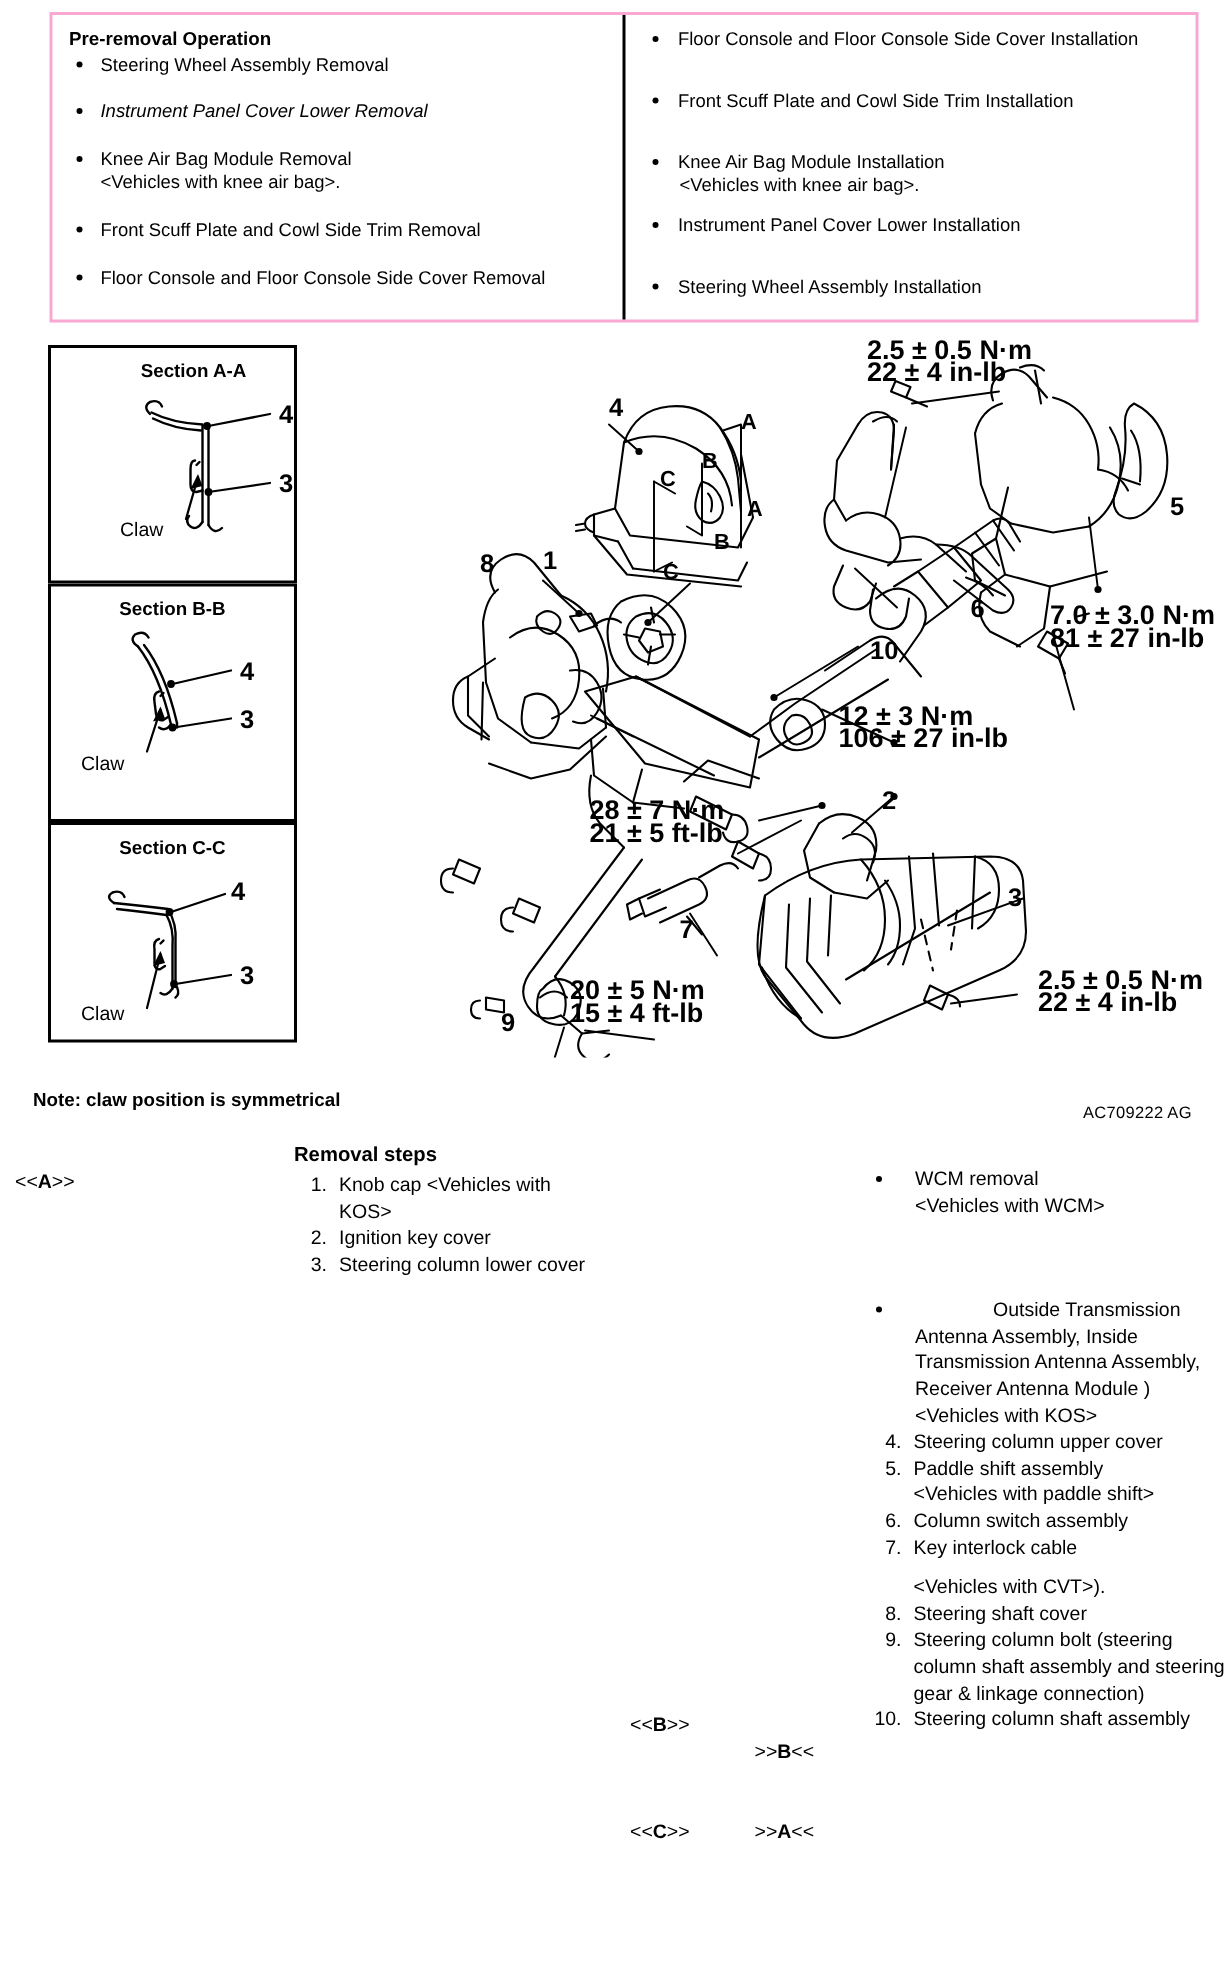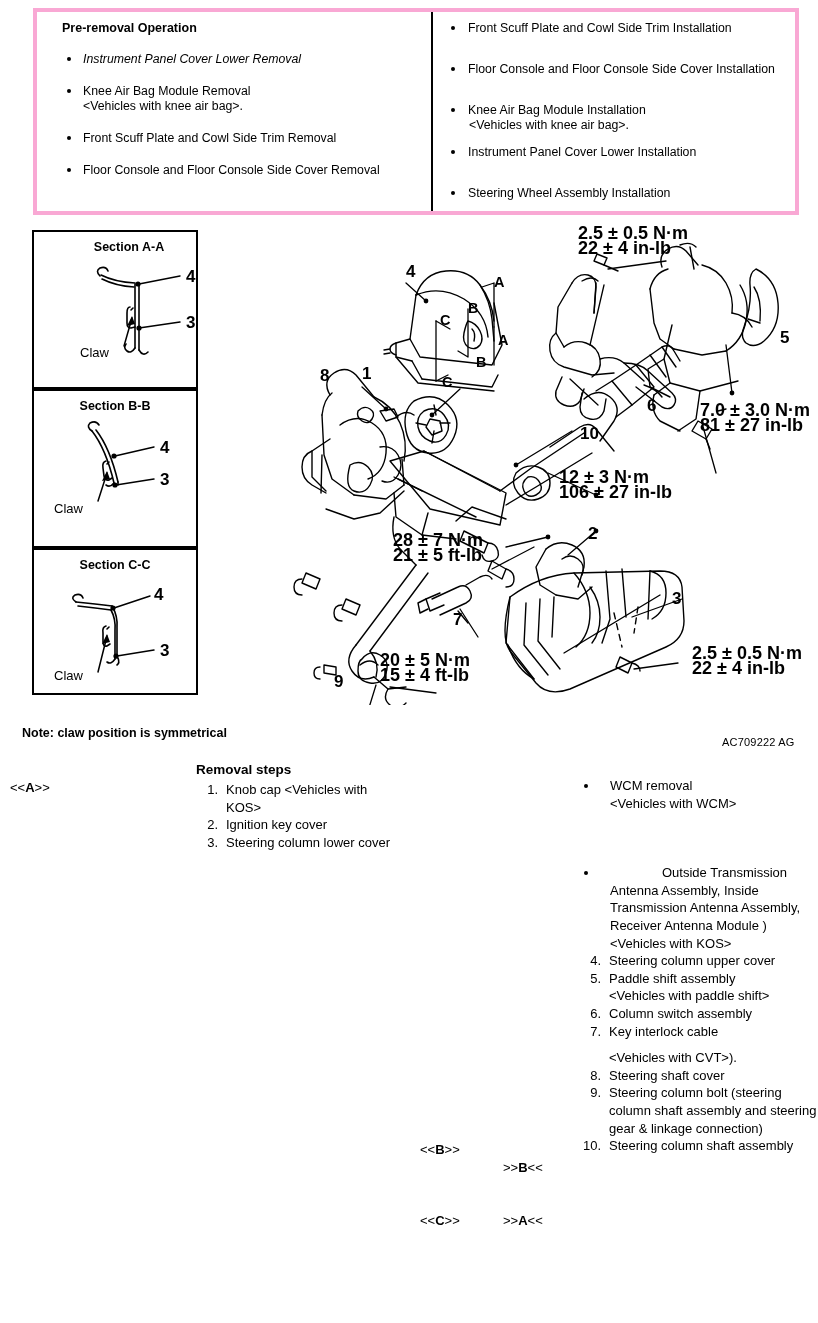--- a/index.html
+++ b/index.html
@@ -7,21 +7,21 @@
   body{
     width:818px;height:1323px;position:relative;overflow:hidden;
     font-family:"Liberation Sans","DejaVu Sans",sans-serif;
     color:#000;
     -webkit-font-smoothing:antialiased;
   }
 
   
   #ops-table{
     position:absolute;left:33px;top:8px;width:766px;height:207px;
-    border:4px solid #f9a8d4;box-sizing:border-box;display:flex;padding-left:14px;
+    border:2px solid #f9a8d4;box-sizing:border-box;display:flex;
   }
   #ops-table .col{box-sizing:border-box;padding:9px 10px 0 11px;}
   #ops-table .col.left{width:382px;border-right:2px solid #000;}
   #ops-table .col.right{flex:1;}
   .ops-title{font-weight:bold;font-size:12.5px;line-height:15px;margin-bottom:2px;}
   .ops-list{list-style:none;margin:0;padding:0;}
   .ops-list li{
     position:relative;padding-left:21px;font-size:12.3px;line-height:15px;
     margin-bottom:12px;
   }
@@ -100,20 +100,24 @@
   .spacer-md{height:52px;}
   .spacer-xs{height:9px;}
 </style>
 </head>
 <body>
 
 <div id="ops-table">
   <div class="col left">
     <div class="ops-title">Pre-removal Operation</div>
     <ul class="ops-list left-list">
+      <li class="tight">
+        <span class="bullet"></span>
+        <span>Steering Wheel Assembly Removal</span>
+      </li>
       <li class="gap">
         <span class="bullet"></span>
         <span>Instrument Panel Cover Lower Removal</span>
       </li>
       <li class="gap2">
         <span class="bullet"></span>
         <span>Knee Air Bag Module Removal</span>
         <span class="sub">&lt;Vehicles with knee air bag&gt;.</span>
       </li>
       <li class="gap2">
@@ -124,25 +128,25 @@
         <span class="bullet"></span>
         <span>Floor Console and Floor Console Side Cover Removal</span>
       </li>
     </ul>
   </div>
 
   <div class="col right">
     <ul class="ops-list right-list">
       <li>
         <span class="bullet"></span>
+        <span>Floor Console and Floor Console Side Cover Installation</span>
+      </li>
+      <li>
+        <span class="bullet"></span>
         <span>Front Scuff Plate and Cowl Side Trim Installation</span>
-      </li>
-      <li>
-        <span class="bullet"></span>
-        <span>Floor Console and Floor Console Side Cover Installation</span>
       </li>
       <li style="margin-bottom:12px">
         <span class="bullet"></span>
         <span>Knee Air Bag Module Installation</span>
         <span class="sub">&lt;Vehicles with knee air bag&gt;.</span>
       </li>
       <li>
         <span class="bullet"></span>
         <span>Instrument Panel Cover Lower Installation</span>
       </li>

